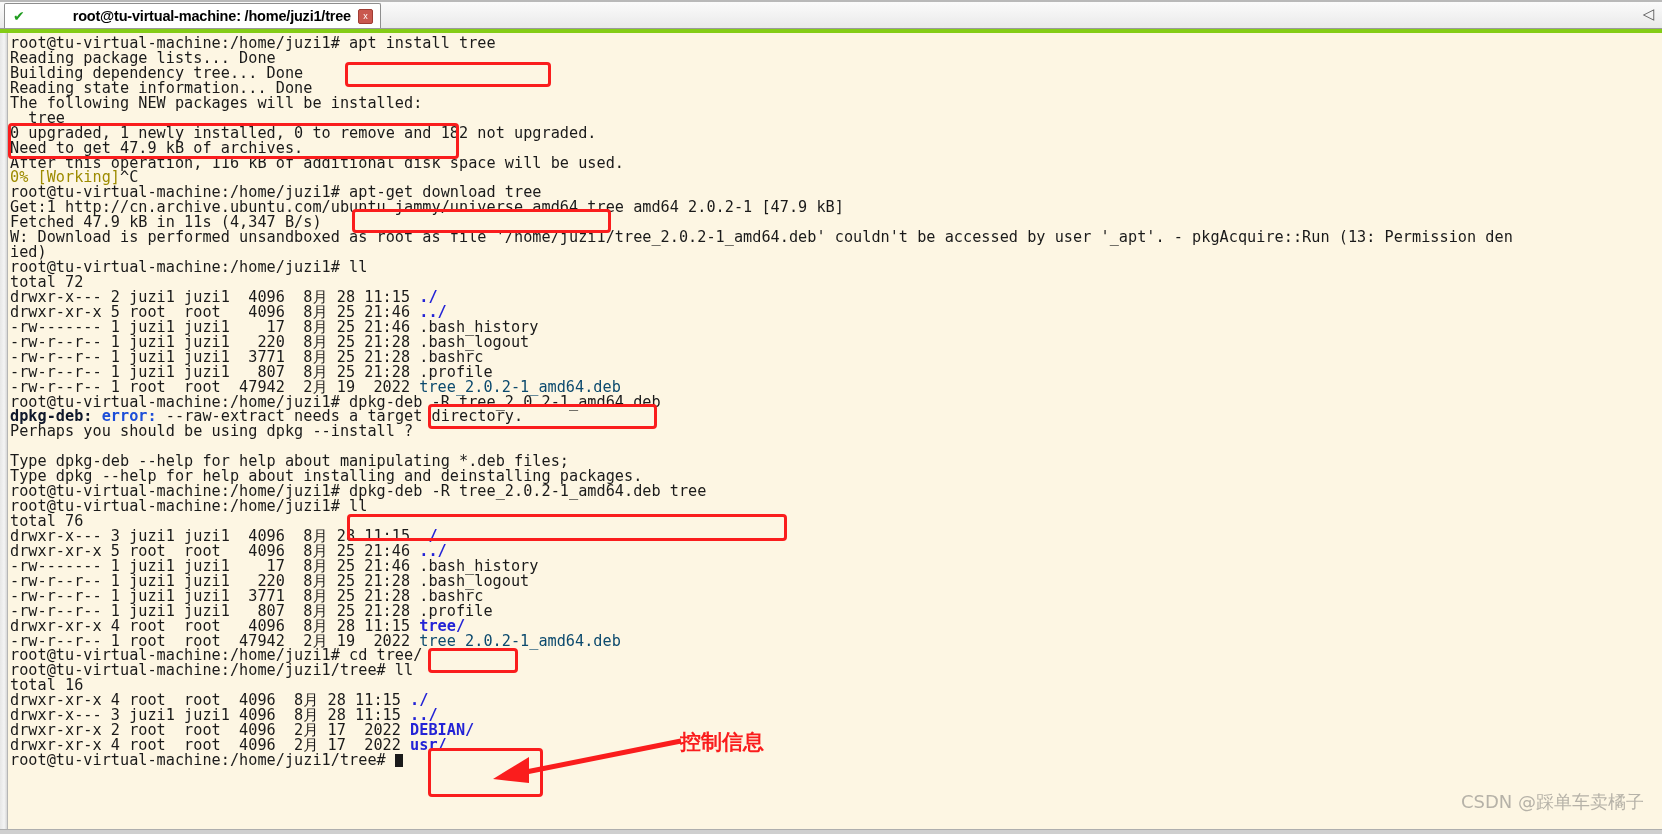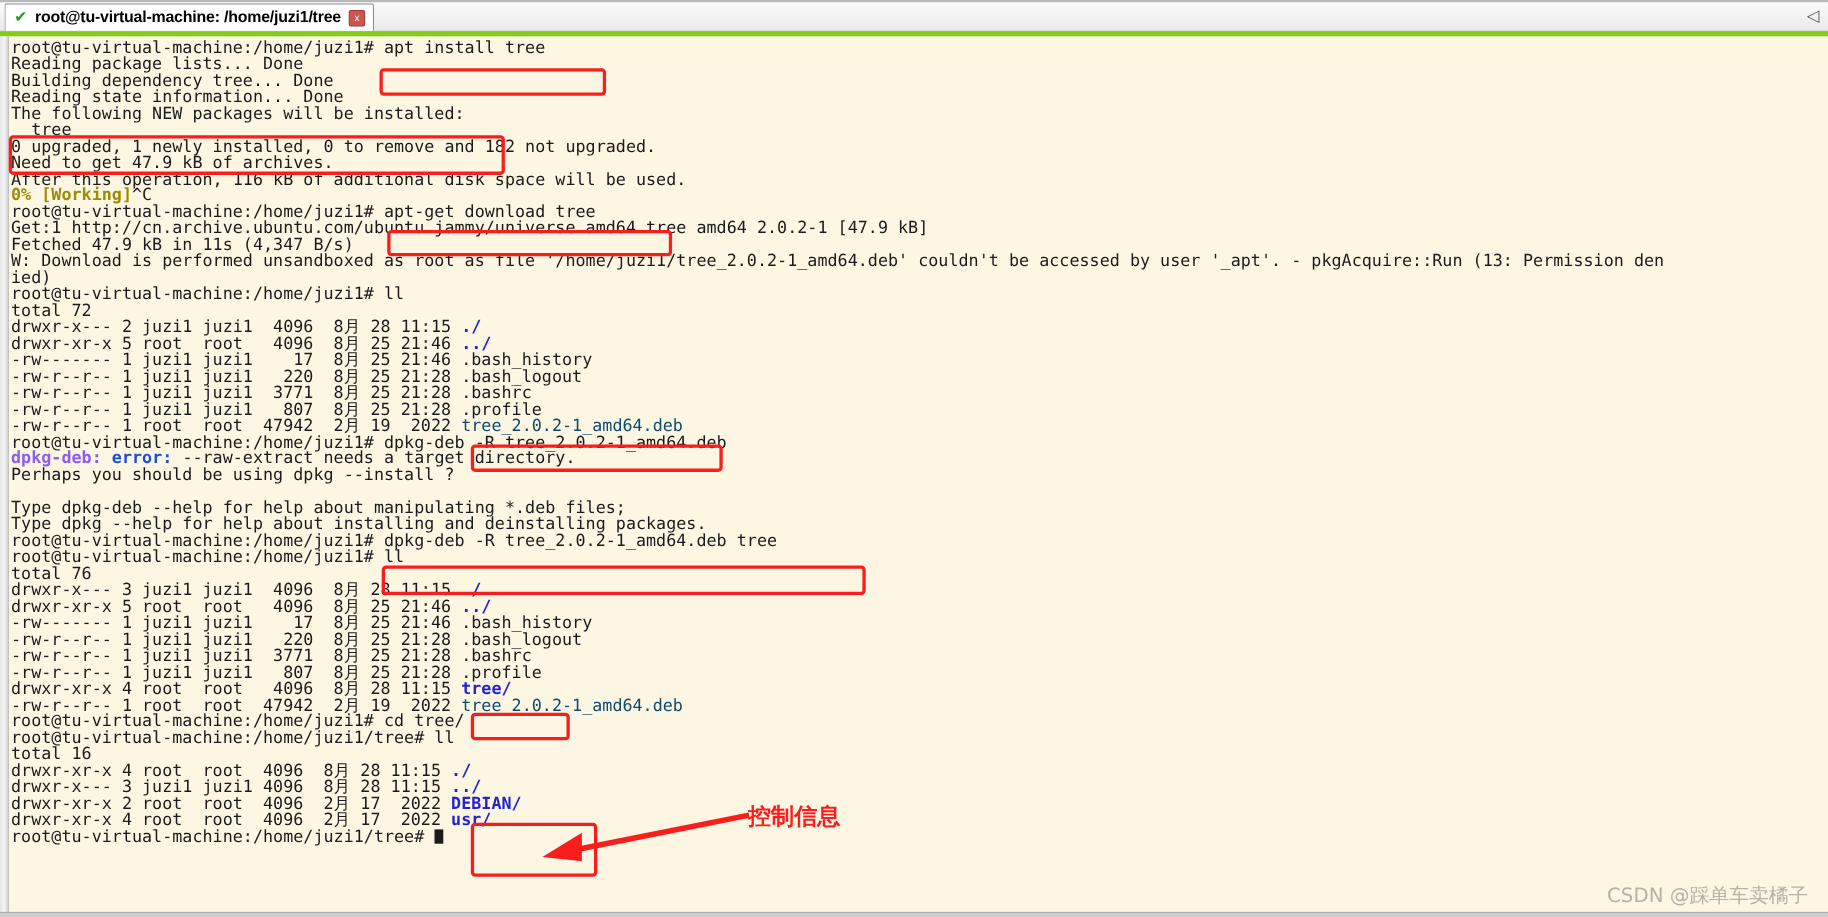--- a/index.html
+++ b/index.html
@@ -65,20 +65,21 @@
     line-height: 1;
     font-weight: bold;
   }
   .tab-title {
     font-family: "Liberation Sans", sans-serif;
     font-size: 14.5px;
     font-weight: bold;
     color: #000000;
     white-space: nowrap;
     letter-spacing: -0.2px;
+    margin-left: 41px;
   }
   .tab-close {
     width: 15px;
     height: 15px;
     background: #c9584f;
     border: 1px solid #a03c34;
     border-radius: 2px;
     color: #ffffff;
     font-family: "Liberation Sans", sans-serif;
     font-size: 9px;
@@ -126,22 +127,22 @@
     white-space: pre;
     letter-spacing: 0.02px;
   }
   .ln {
     height: 14.95px;
     white-space: pre;
   }
   .blue     { color: #2323d6; font-weight: bold; }
   .red      { color: #0c4a6e; font-weight: normal; }
   .err      { color: #1d4ed8; font-weight: bold; }
-  .yellow   { color: #9d8b00; font-weight: bold; }
-  .bold-dk  { color: #8b5cf6; font-weight: bold; }
+  .yellow   { color: #9d8b00; }
+  .bold-dk  { color: #0f172a; font-weight: bold; }
 
   .cursor {
     display: inline-block;
     width: 8.5px;
     height: 13px;
     background: #1a1a1a;
     vertical-align: -2px;
   }
 
   
@@ -162,21 +163,21 @@
     white-space: nowrap;
   }
   #annot-arrow {
     position: absolute;
     pointer-events: none;
   }
 
   #watermark {
     position: absolute;
     right: 18px;
-    bottom: 8px;
+    bottom: 20px;
     color: #b6b2a8;
     font-family: "DejaVu Sans", sans-serif;
     font-size: 18px;
     white-space: nowrap;
   }
   #bottom-edge {
     position: absolute;
     left: 0; bottom: 0;
     width: 100%;
     height: 4px;

